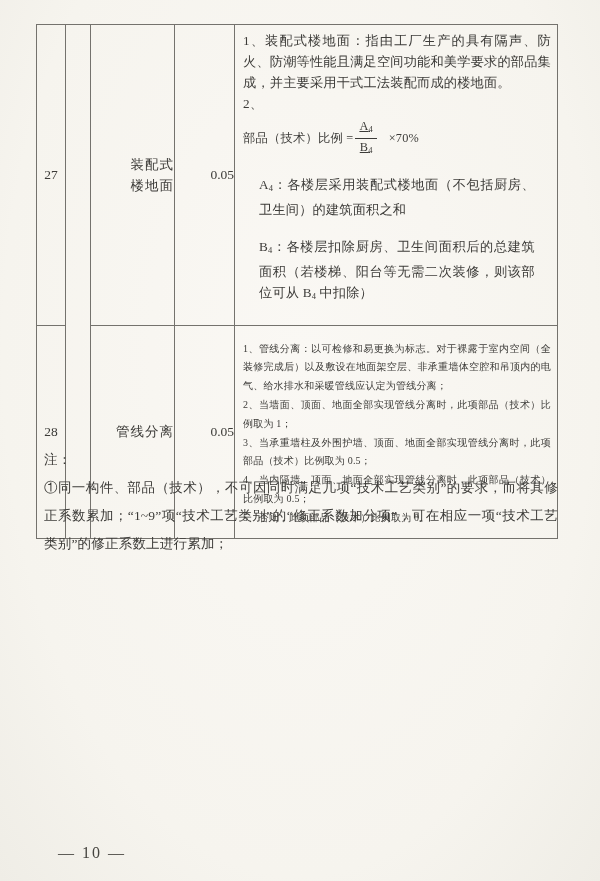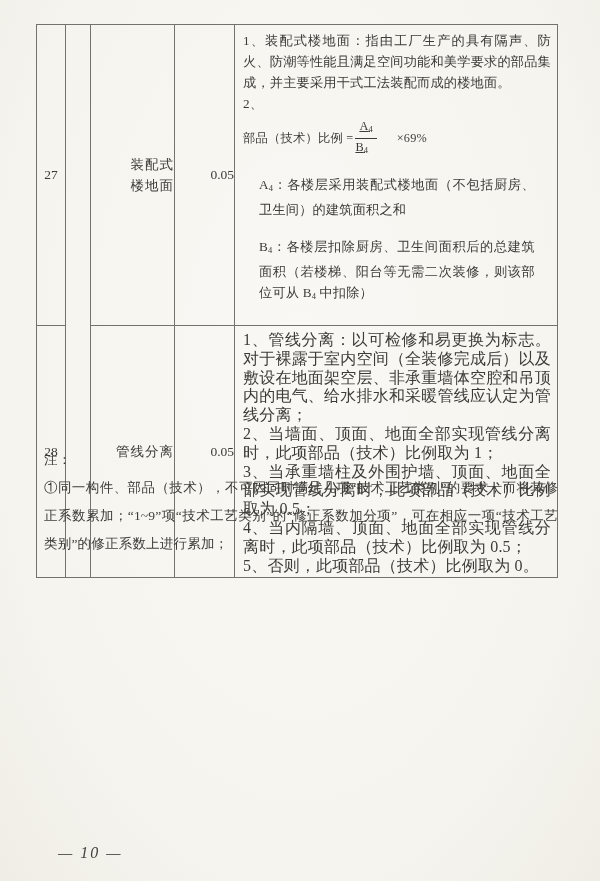--- a/index.html
+++ b/index.html
@@ -39,31 +39,31 @@
   td.c-desc {
     vertical-align: top;
     padding: 5px 6px 2px 8px;
     text-align: justify;
     text-justify: inter-ideograph;
   }
   tr.row-27 { height: 207px; }
   tr.row-28 { height: 213px; }
 
   .d27 p { font-size: 13.2px; line-height: 21px; letter-spacing: 0.2px; }
-  .d28 p { font-size: 16px; line-height: 18.8px; letter-spacing: 0.2px; }
+  .d28 p { font-size: 10px; line-height: 18.8px; letter-spacing: 0.2px; }
 
   
   .formula {
     display: flex; align-items: center;
     margin: 5px 0 14px 0;
     font-size: 12.3px;
     letter-spacing: 0.2px;
     white-space: nowrap;
   }
-  .frac { display: inline-block; text-align: left; margin: 0 20px 0 2px; vertical-align: middle; text-decoration: underline; }
+  .frac { display: inline-block; text-align: center; margin: 0 12px 0 2px; vertical-align: middle; text-decoration: underline; }
   .frac .num { display: block; border-bottom: 1px solid #3c3b38; padding: 0 4px 1px 4px; line-height: 15px; }
   .frac .den { display: block; padding-top: 1px; line-height: 15px; }
   sub { font-size: 8.5px; vertical-align: -2px; letter-spacing: 0; }
 
   .def { margin: 16px; }
 
   
   .notes {
     position: absolute;
     left: 44px; top: 446px;
@@ -78,21 +78,20 @@
   .notes .label { line-height: 28px; }
   .notes p { margin: 0; }
 
   
   .pagenum {
     position: absolute;
     left: 58px; top: 844px;
     font-size: 16px;
     letter-spacing: 2px;
     color: #45443f;
-    font-style: italic;
   }
 </style>
 </head>
 <body>
 
 <div class="page">
 
   <table class="scoring">
     <colgroup>
       <col style="width:29px">
@@ -118,21 +117,21 @@
         </td>
         <td class="c-desc d27">
           <p>1、装配式楼地面：指由工厂生产的具有隔声、防火、防潮等性能且满足空间功能和美学要求的部品集成，并主要采用干式工法装配而成的楼地面。</p>
           <p>2、</p>
           <div class="formula">
             <span>部品（技术）比例 =</span>
             <span class="frac">
               <span class="num"><span>A</span><sub>4</sub></span>
               <span class="den"><span>B</span><sub>4</sub></span>
             </span>
-            <span>×69%</span>
+            <span>×70%</span>
           </div>
           <p class="def"><span><span>A</span><sub>4</sub></span><span>：各楼层采用装配式楼地面（不包括厨房、卫生间）的建筑面积之和</span></p>
           <p class="def"><span><span>B</span><sub>4</sub></span><span>：各楼层扣除厨房、卫生间面积后的总建筑面积（若楼梯、阳台等无需二次装修，则该部位可从 </span><span><span>B</span><sub>4</sub></span><span> 中扣除）</span></p>
         </td>
       </tr>
       <tr class="row-28">
         <td class="c-num">
           <span>28</span>
         </td>
         <td class="c-name">

